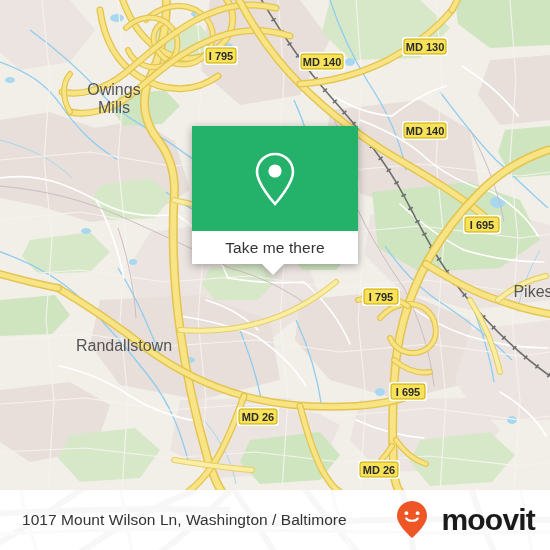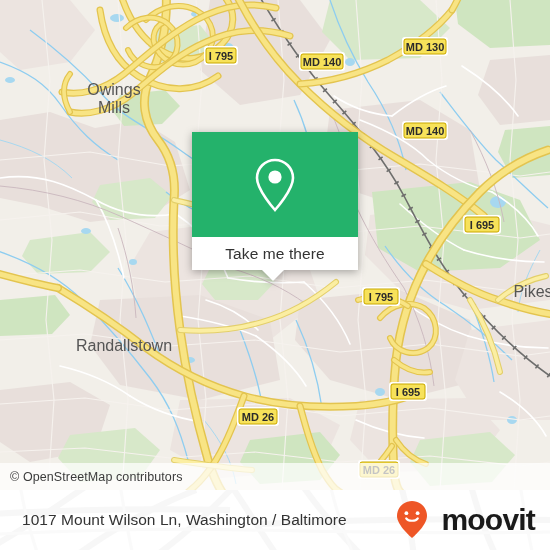--- a/index.html
+++ b/index.html
@@ -47,21 +47,21 @@
   .attribution-bar span {
     font-size: 12.5px;
     color: #3c3c3c;
     letter-spacing: 0.1px;
   }
 
   
   #popup {
     position: absolute;
     left: 192px;
-    top: 132px;
+    top: 126px;
     width: 166px;
     filter: drop-shadow(0 2px 4px rgba(0,0,0,0.32));
   }
   #popup-green {
     width: 100%;
     height: 105px;
     background: #24b26b;
     display: flex;
     align-items: center;
     justify-content: center;
@@ -413,23 +413,20 @@
           <text x="408" y="396" text-anchor="middle" font-family="Liberation Sans, sans-serif" font-size="11" font-weight="bold" fill="#2b2b2b">I 695</text>
         </g>
         <g>
           <rect x="359" y="461" width="40" height="17" rx="2" fill="#f7e25a" stroke="#ffffff" stroke-width="2"></rect>
           <rect x="360" y="462" width="38" height="15" rx="2" fill="none" stroke="#c9a800" stroke-width="1"></rect>
           <text x="379" y="474" text-anchor="middle" font-family="Liberation Sans, sans-serif" font-size="11" font-weight="bold" fill="#2b2b2b">MD 26</text>
         </g>
       </g>
     </svg>
 
-    <div class="attribution-bar">
-      <span>© OpenStreetMap contributors</span>
-    </div>
   </div>
 
   <div id="popup">
     <div id="popup-green">
       <svg width="46" height="58" viewBox="0 0 46 58">
         <path d="M23 4 C13 4 5 12 5 22 C5 34 23 54 23 54 C23 54 41 34 41 22 C41 12 33 4 23 4 Z" fill="none" stroke="#ffffff" stroke-width="2.6"></path>
         <circle cx="23" cy="21" r="6.6" fill="#ffffff"></circle>
       </svg>
     </div>
     <div id="popup-white">

